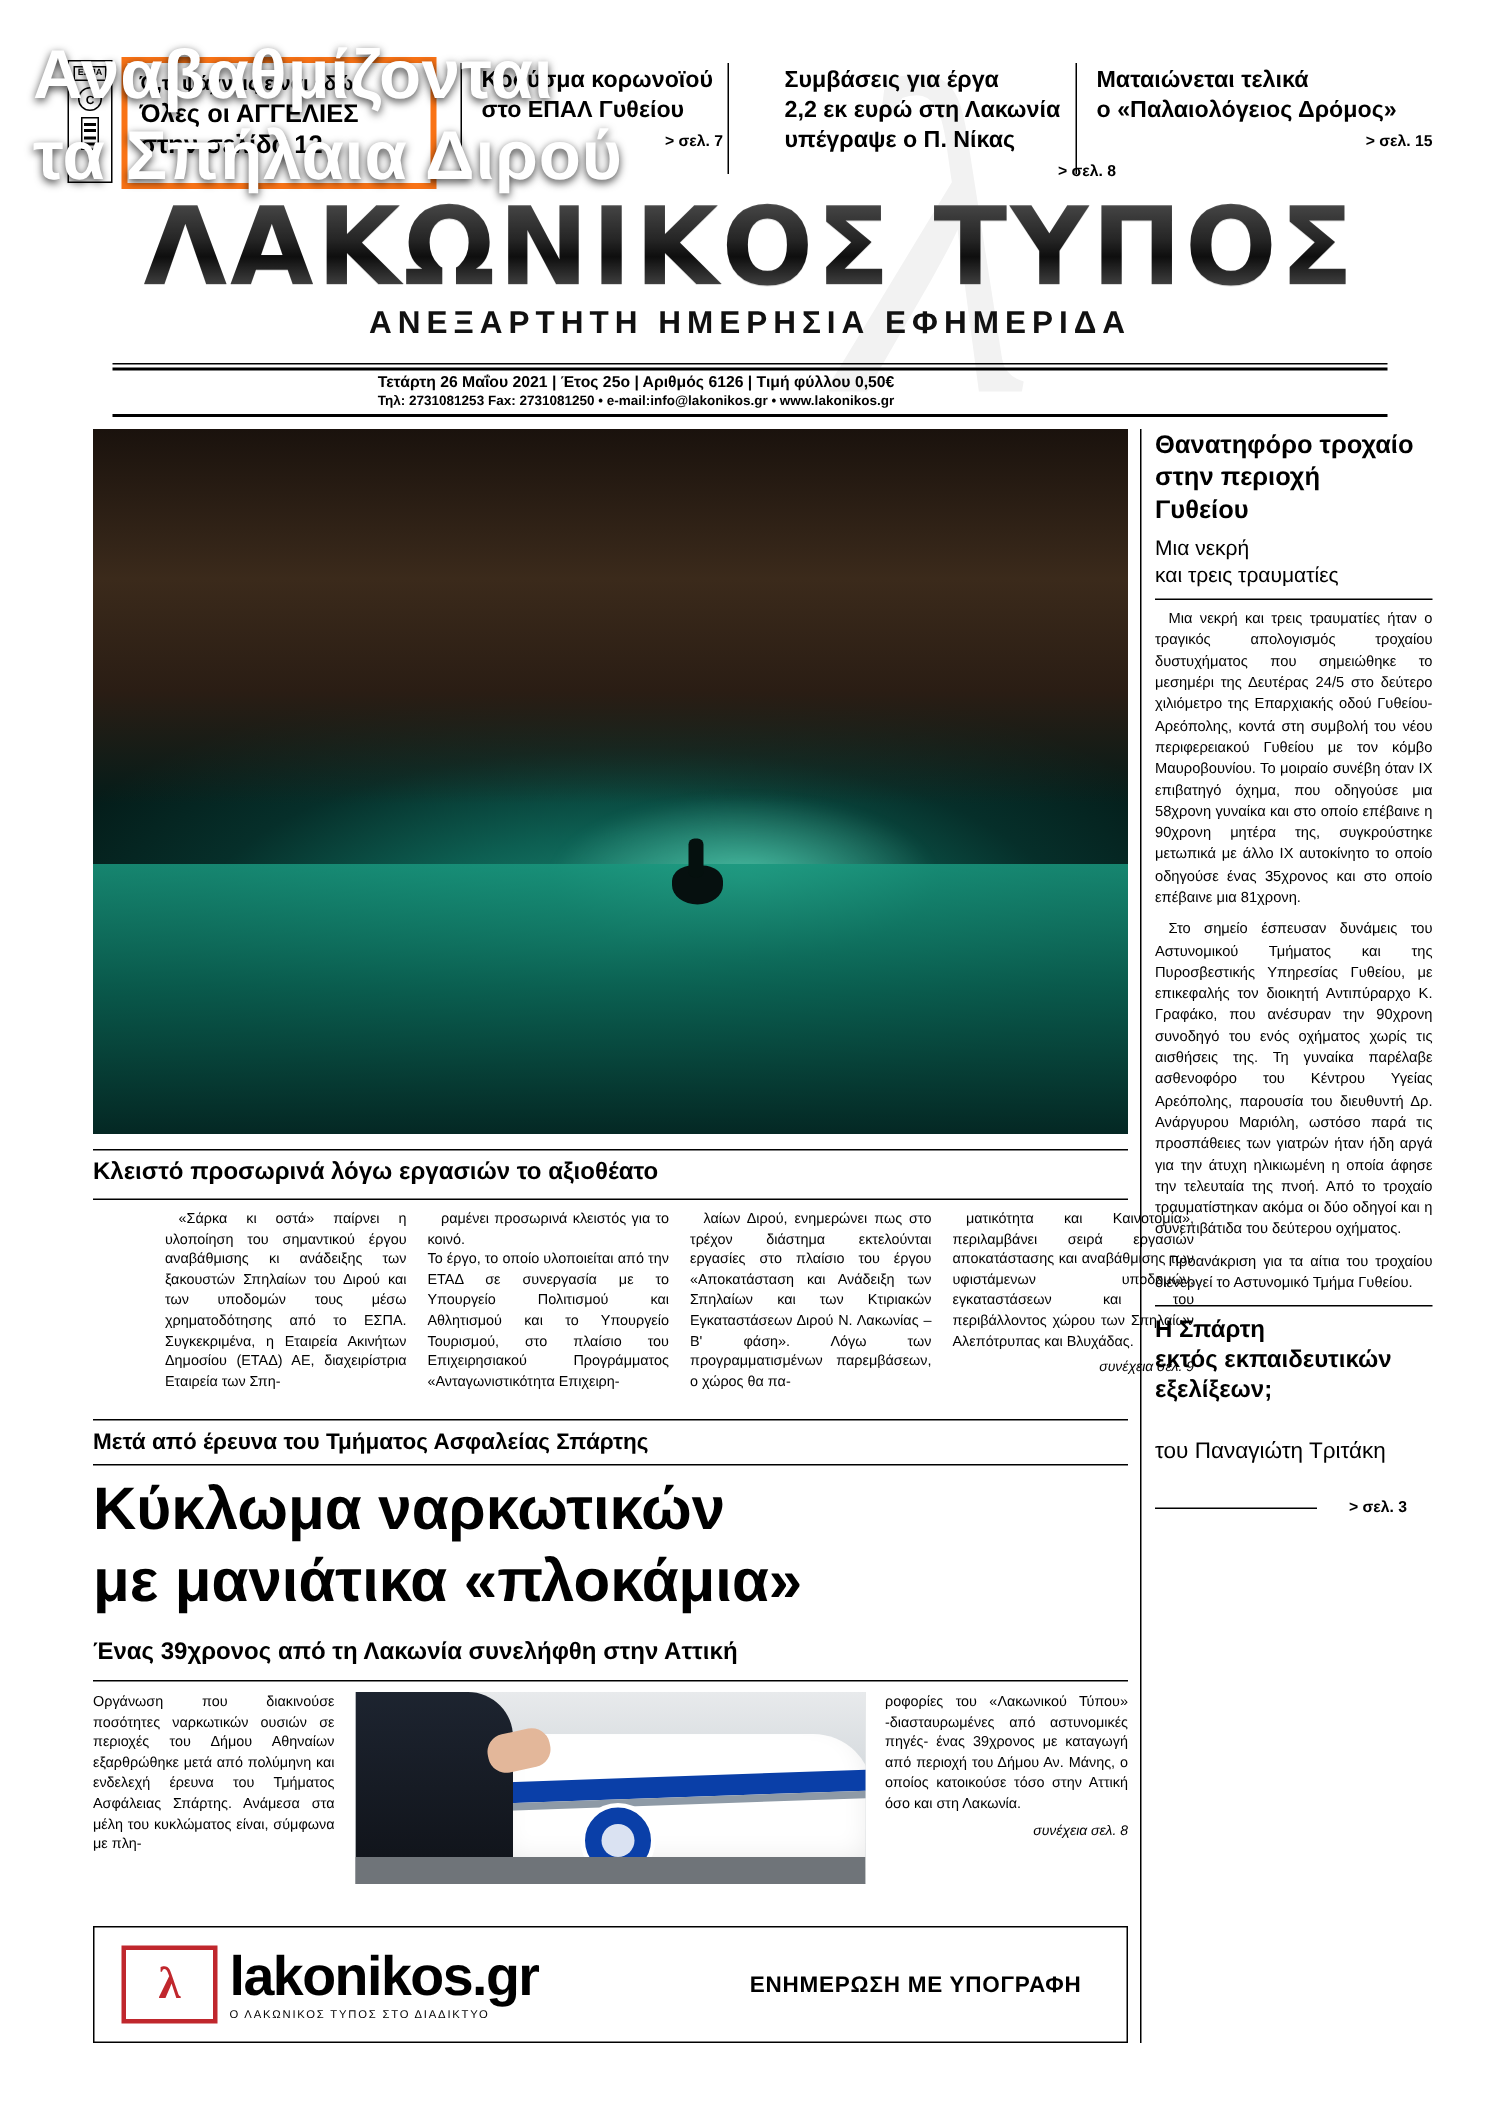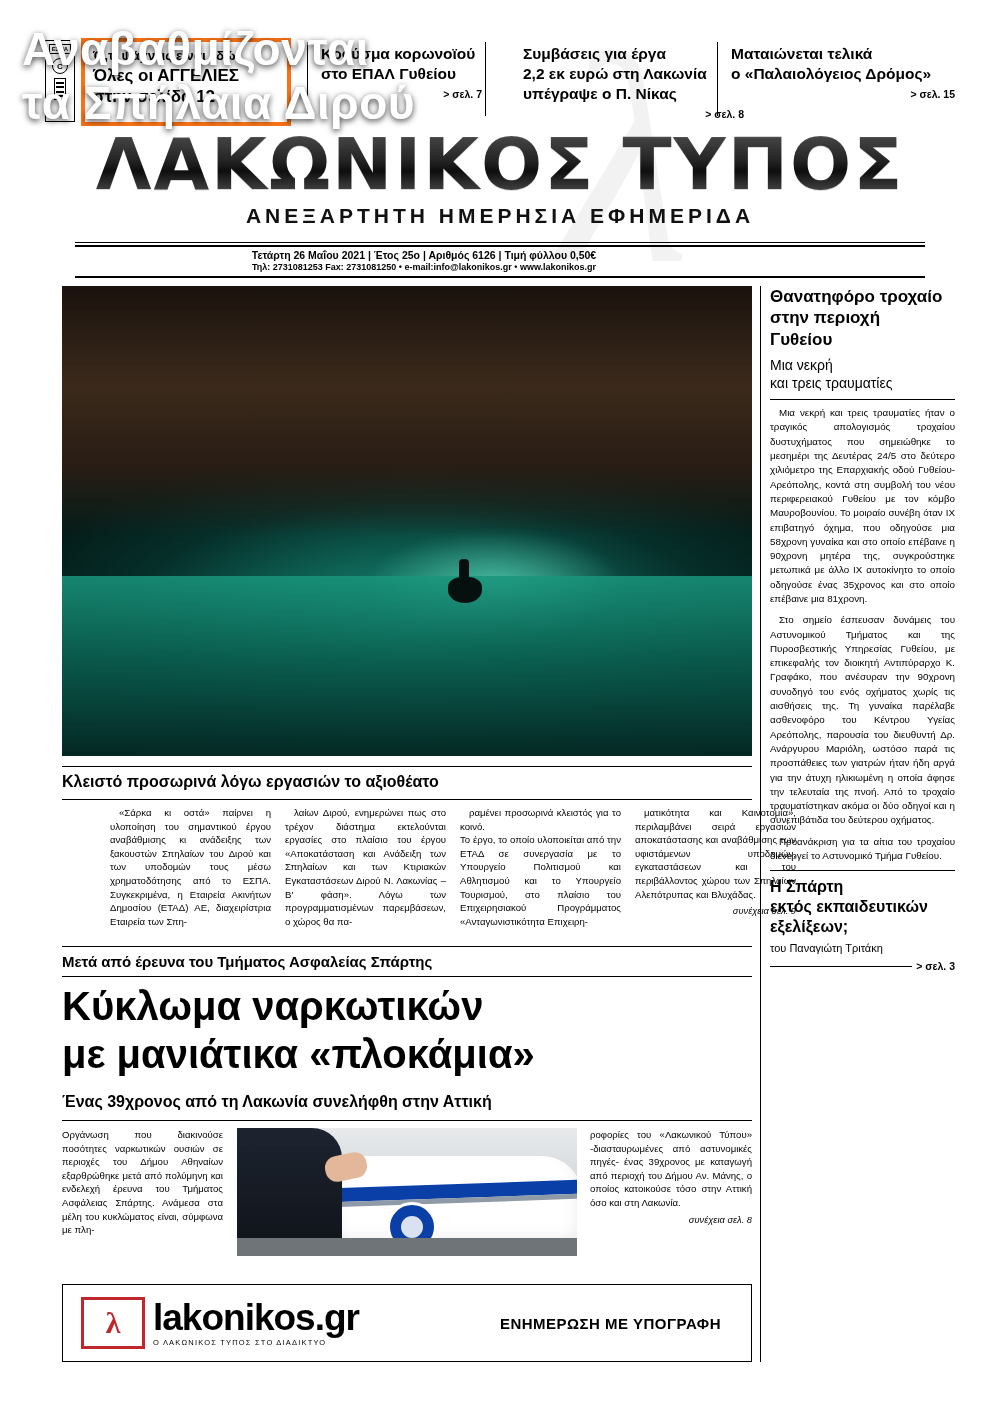--- a/index.html
+++ b/index.html
@@ -120,21 +120,21 @@
 
   
   .rcol{position:absolute;left:770px;top:286px;width:185px;z-index:2;}
   .rdiv{position:absolute;left:760px;top:286px;height:1076px;border-left:1px solid #000;}
   .rcol h2{margin:0;font-size:17px;font-weight:bold;line-height:1.25;}
   .rcol .rsub{margin-top:6px;font-size:14px;line-height:1.3;}
   .rcol .rule{border-top:1px solid #000;margin:7px 0 6px;}
   .rcol .body{font-size:9.8px;line-height:1.46;text-align:justify;}
   .rcol .body p{margin:0 0 7px;text-indent:9px;}
   .rcol .promo h3{margin:0;font-size:16px;font-weight:bold;line-height:1.25;}
-  .rcol .promo .by{font-size:11px;margin-top:5px;}
+  .rcol .promo .by{font-size:15px;margin-top:22px;}
   .rcol .promo .sel{font-size:10.5px;font-weight:bold;text-align:right;margin-top:6px;}
   .arrowline{display:flex;align-items:center;gap:4px;justify-content:flex-end;}
   .arrowline .ln{flex:1;border-top:1px solid #000;height:0;}
 </style>
 </head>
 <body>
 
 <div class="page">
 
   <div class="watermark">λ</div>
@@ -205,25 +205,25 @@
 
   <div class="lead-rule"></div>
   <div class="lead-sub">Κλειστό προσωρινά λόγω εργασιών το αξιοθέατο</div>
   <div class="lead-rule2"></div>
 
   <div class="lead-cols">
     <div class="col">
         <p>«Σάρκα κι οστά» παίρνει η υλοποίηση του σημαντικού έργου αναβάθμισης κι ανάδειξης των ξακουστών Σπηλαίων του Διρού και των υποδομών τους μέσω χρηματοδότησης από το ΕΣΠΑ. Συγκεκριμένα, η Εταιρεία Ακινήτων Δημοσίου (ΕΤΑΔ) ΑΕ, διαχειρίστρια Εταιρεία των Σπη-</p>
       </div>
     <div class="col">
-        <p>λαίων Διρού, ενημερώνει πως στο τρέχον διάστημα εκτελούνται εργασίες στο πλαίσιο του έργου «Αποκατάσταση και Ανάδειξη των Σπηλαίων και των Κτιριακών Εγκαταστάσεων Διρού Ν. Λακωνίας – Β' φάση». Λόγω των προγραμματισμένων παρεμβάσεων, ο χώρος θα πα-</p>
-      </div>
-    <div class="col">
         <p style="white-space:pre-line;">ραμένει προσωρινά κλειστός για το κοινό.
 Το έργο, το οποίο υλοποιείται από την ΕΤΑΔ σε συνεργασία με το Υπουργείο Πολιτισμού και Αθλητισμού και το Υπουργείο Τουρισμού, στο πλαίσιο του Επιχειρησιακού Προγράμματος «Ανταγωνιστικότητα Επιχειρη-</p>
+      </div>
+    <div class="col">
+        <p>λαίων Διρού, ενημερώνει πως στο τρέχον διάστημα εκτελούνται εργασίες στο πλαίσιο του έργου «Αποκατάσταση και Ανάδειξη των Σπηλαίων και των Κτιριακών Εγκαταστάσεων Διρού Ν. Λακωνίας – Β' φάση». Λόγω των προγραμματισμένων παρεμβάσεων, ο χώρος θα πα-</p>
       </div>
     <div class="col">
       <p>ματικότητα και Καινοτομία», περιλαμβάνει σειρά εργασιών αποκατάστασης και αναβάθμισης των υφιστάμενων υποδομών, εγκαταστάσεων και του περιβάλλοντος χώρου των Σπηλαίων Αλεπότρυπας και Βλυχάδας.</p>
       <div class="contd">συνέχεια σελ. 9</div>
     </div>
   </div>
 
   <div class="s2-rule"></div>
   <div class="s2-kicker">Μετά από έρευνα του Τμήματος Ασφαλείας Σπάρτης</div>
   <div class="s2-rule2"></div>
@@ -275,18 +275,18 @@
       <p>Προανάκριση για τα αίτια του τροχαίου διενεργεί το Αστυνομικό Τμήμα Γυθείου.</p>
     </div>
     <div class="rule"></div>
     <div class="promo">
       <h3 style="white-space:pre-line;">Η Σπάρτη
 εκτός εκπαιδευτικών
 εξελίξεων;</h3>
       <div class="by">του Παναγιώτη Τριτάκη</div>
       <div class="arrowline" style="margin-top:6px;">
         <div class="ln"></div>
-        <div class="sel" style="margin:0;text-align:center;">&gt; σελ. 3</div>
+        <div class="sel" style="margin:17px;text-align:center;">&gt; σελ. 3</div>
       </div>
     </div>
   </div>
 
 </div>
 
 </body></html>

